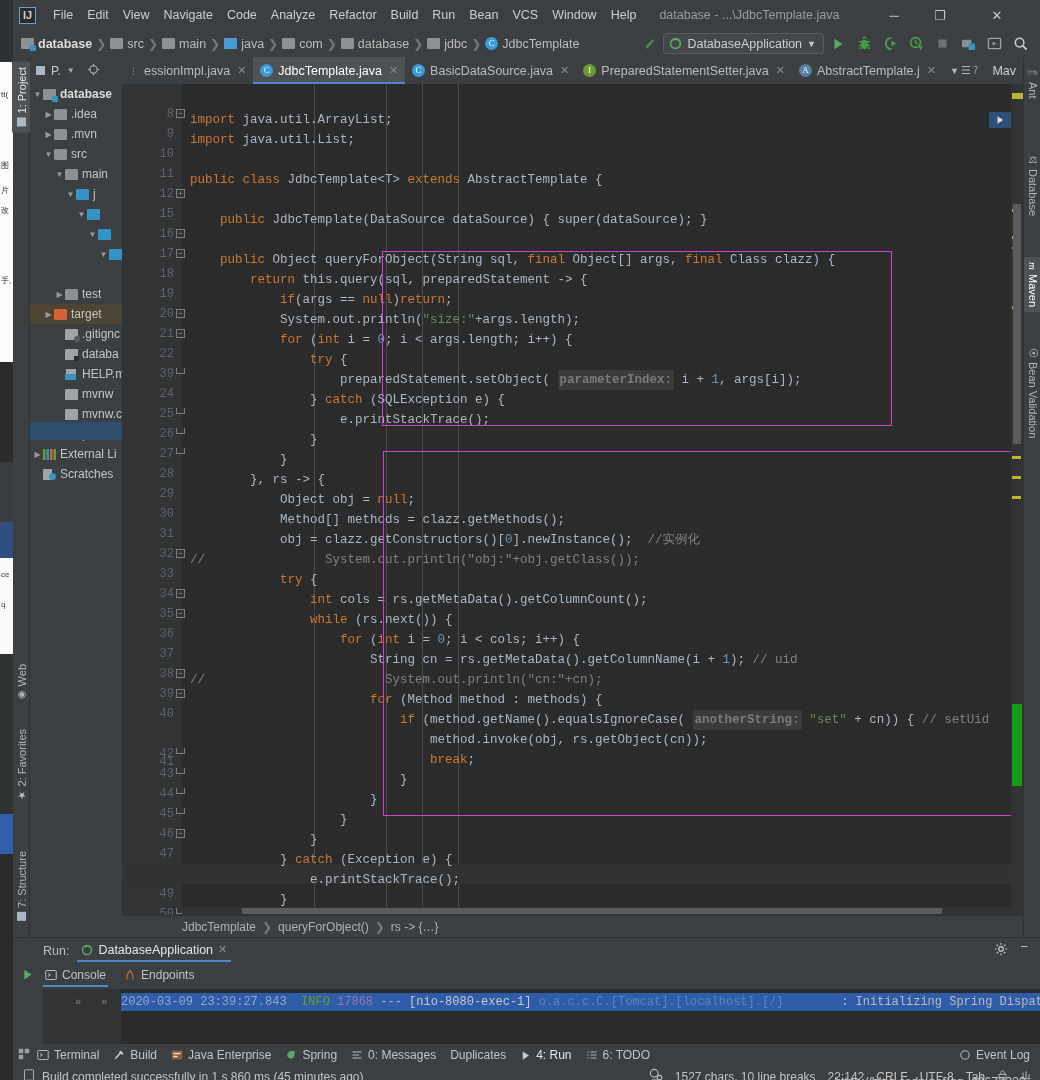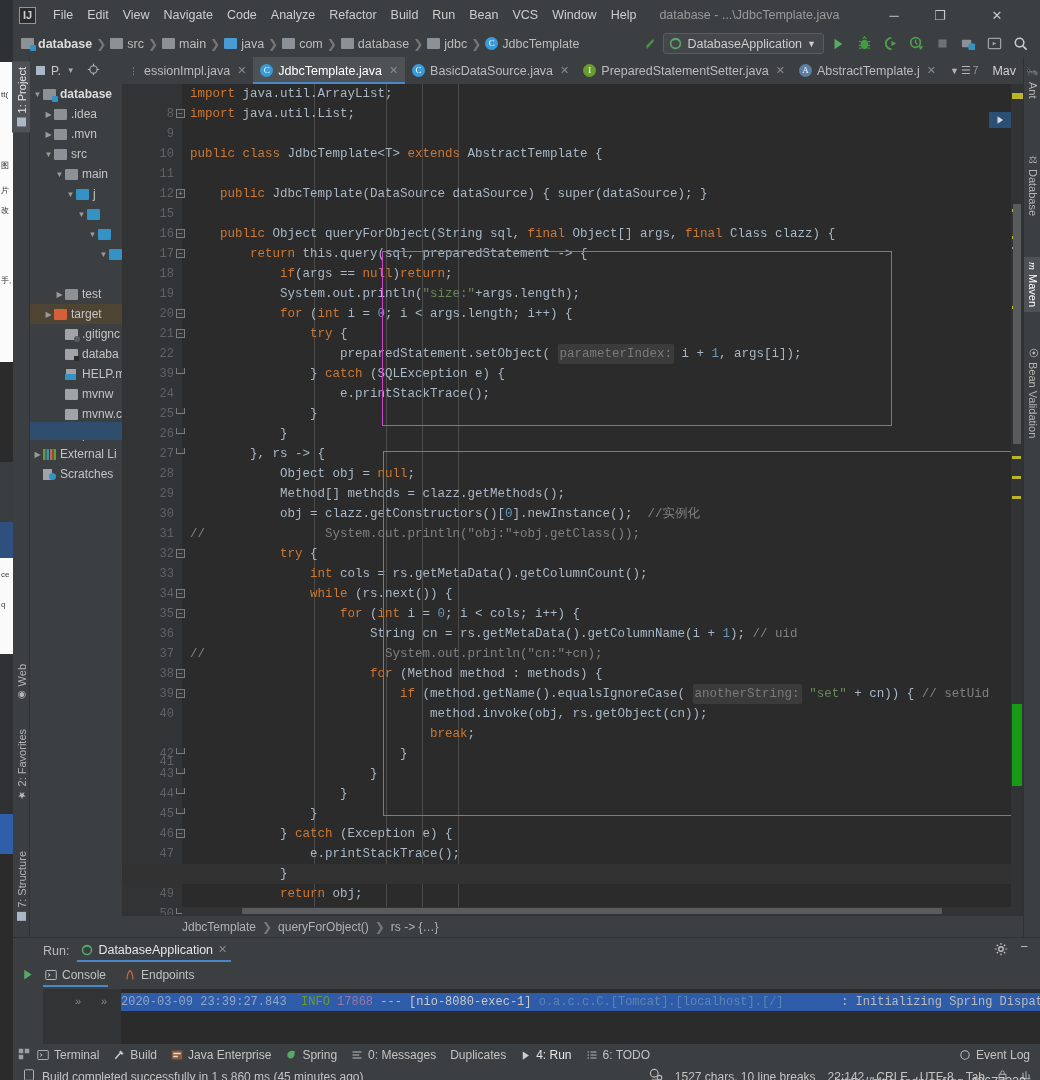--- a/index.html
+++ b/index.html
@@ -89,23 +89,23 @@
 
   #codewrap { flex:1; position:relative; overflow:hidden; background:#2b2b2b; }
   #gutter { position:absolute; left:0; top:0; width:60px; height:100%; background:#313335; }
   .lnum { position:absolute; right:8px; font-size:12px; color:#606366; font-family:"Liberation Mono",monospace;}
   .lnum.cur { color:#a4a3a3; }
   .fold { position:absolute; left:54px; width:9px;height:9px;border:1px solid #7d7d7d;color:#9a9a9a;
           font-size:8px; line-height:7px; text-align:center; background:#313335;}
   .curline { position:absolute; left:0; right:0; height:20px; background:#323232; }
   #code { position:absolute; left:60px; top:0; right:0; bottom:0; font-family:"Liberation Mono", monospace;
           font-size:12.5px; line-height:20px; white-space:pre; color:#a9b7c6; }
-  .cl { position:absolute; left:8px; height:20px; white-space:pre; }
+  .cl { position:absolute; left:8px; height:20px; white-space:pre;margin-top:26px; }
   .kw{color:#cc7832;} .str{color:#6a8759;} .num{color:#6897bb;} .cmt{color:#808080;}
-  .hint{color:#7a7a7a;background:#3b3b3b;padding:3px 2px;border-radius:2px;font-style:normal;}
+  .hint{color:#7a7a7a;background:#3b3b3b;padding:3px 2px;border-radius:2px;font-style:normal;font-weight:bold;}
   .mgbox { position:absolute; border:1px solid #cc44cc; pointer-events:none; }
   #ind1,#ind2,#ind3,#ind4 { position:absolute; top:0; bottom:0; width:1px; background:#4b4b4b;}
 
   
   #rmark { position:absolute; right:0; top:0; width:12px; height:100%; background:#313335;}
   .mk { position:absolute; left:1px; width:9px; height:2px; }
   #sbthumb { position:absolute; right:2px; width:8px; background:#595b5d; border-radius:1px;}
   .greenblk { position:absolute; right:1px; width:10px; background:#169b16;}
 
   #breadcrumb { height:22px; background:#3c3f41; display:flex; align-items:center; padding-left:60px;

